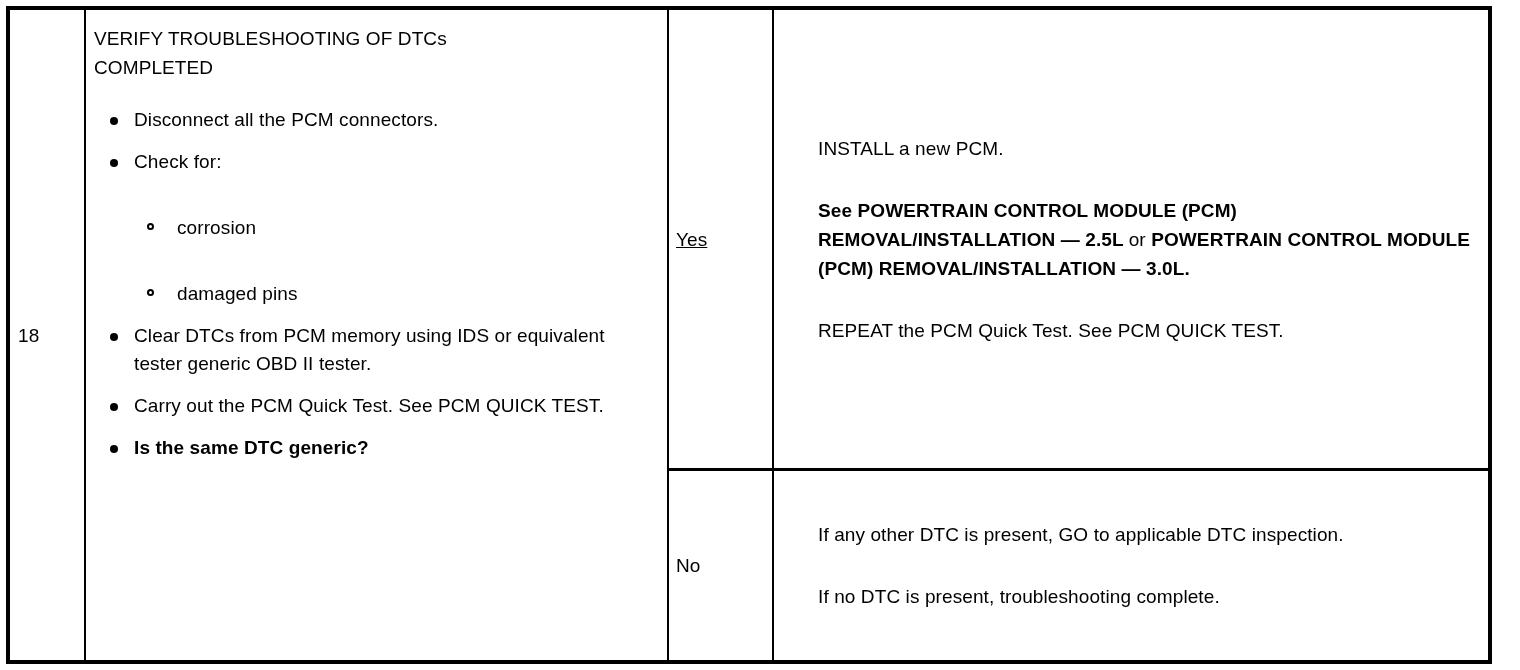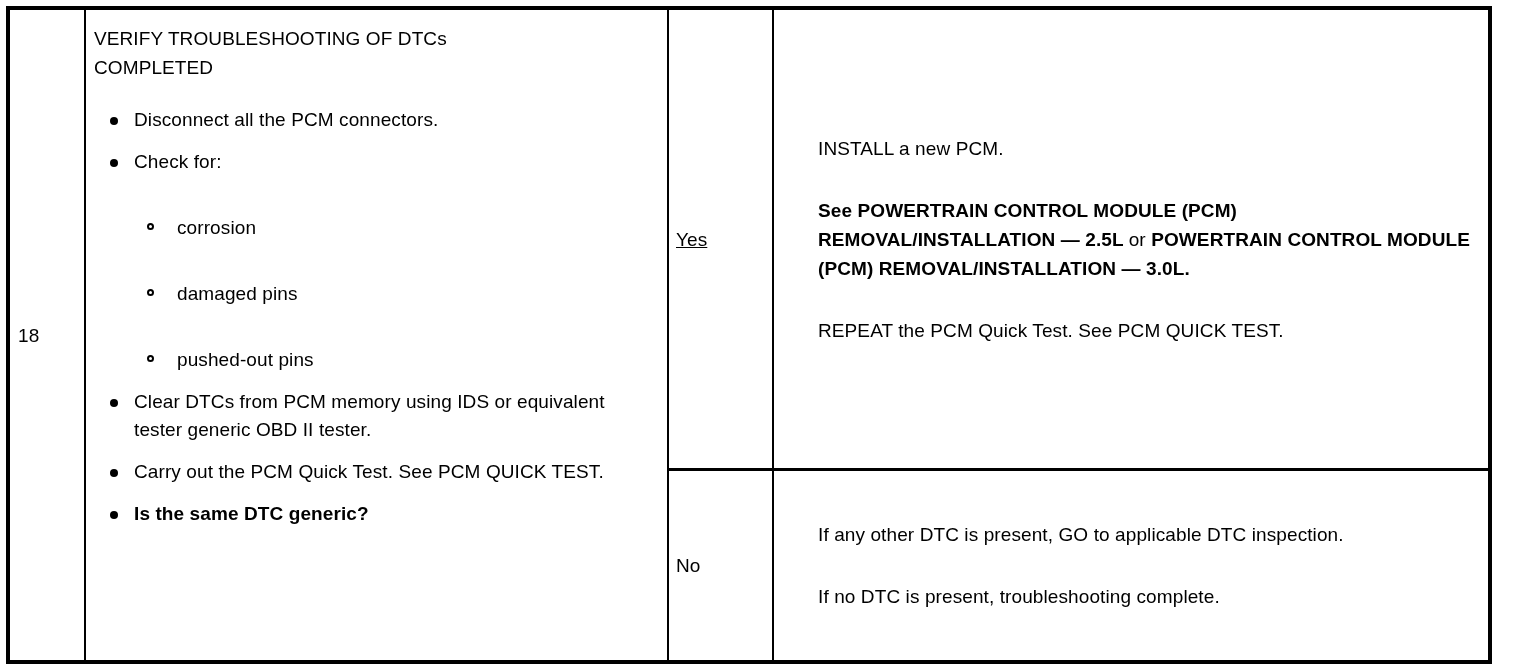--- a/index.html
+++ b/index.html
@@ -202,21 +202,20 @@
 
     <div class="condition-cell">
       <div class="cond-title">VERIFY TROUBLESHOOTING OF DTCs
 COMPLETED</div>
       <ul class="bullet-list" id="bullet-list">
           <li class="bullet-item first"><span class="dot"></span><span>Disconnect all the PCM connectors.</span></li>
           <li class="bullet-item"><span class="dot"></span><span>Check for:</span></li>
           <ul class="sub-list">
             <li class="sub-item"><span class="ring"></span><span>corrosion</span></li>
             <li class="sub-item"><span class="ring"></span><span>damaged pins</span></li>
-            <li class="sub-item"><span class="ring"></span><span>pushed-out pins</span></li>
           </ul>
           <li class="bullet-item"><span class="dot"></span><span>Clear DTCs from PCM memory using IDS or equivalent tester generic OBD II tester.</span></li>
           <li class="bullet-item"><span class="dot"></span><span>Carry out the PCM Quick Test. See PCM QUICK TEST.</span></li>
           <li class="bullet-item bold"><span class="dot"></span><span>Is the same DTC generic?</span></li>
         </ul>
     </div>
 
     <div class="result-cell yes">
       <div class="result-label">Yes</div>
     </div>

